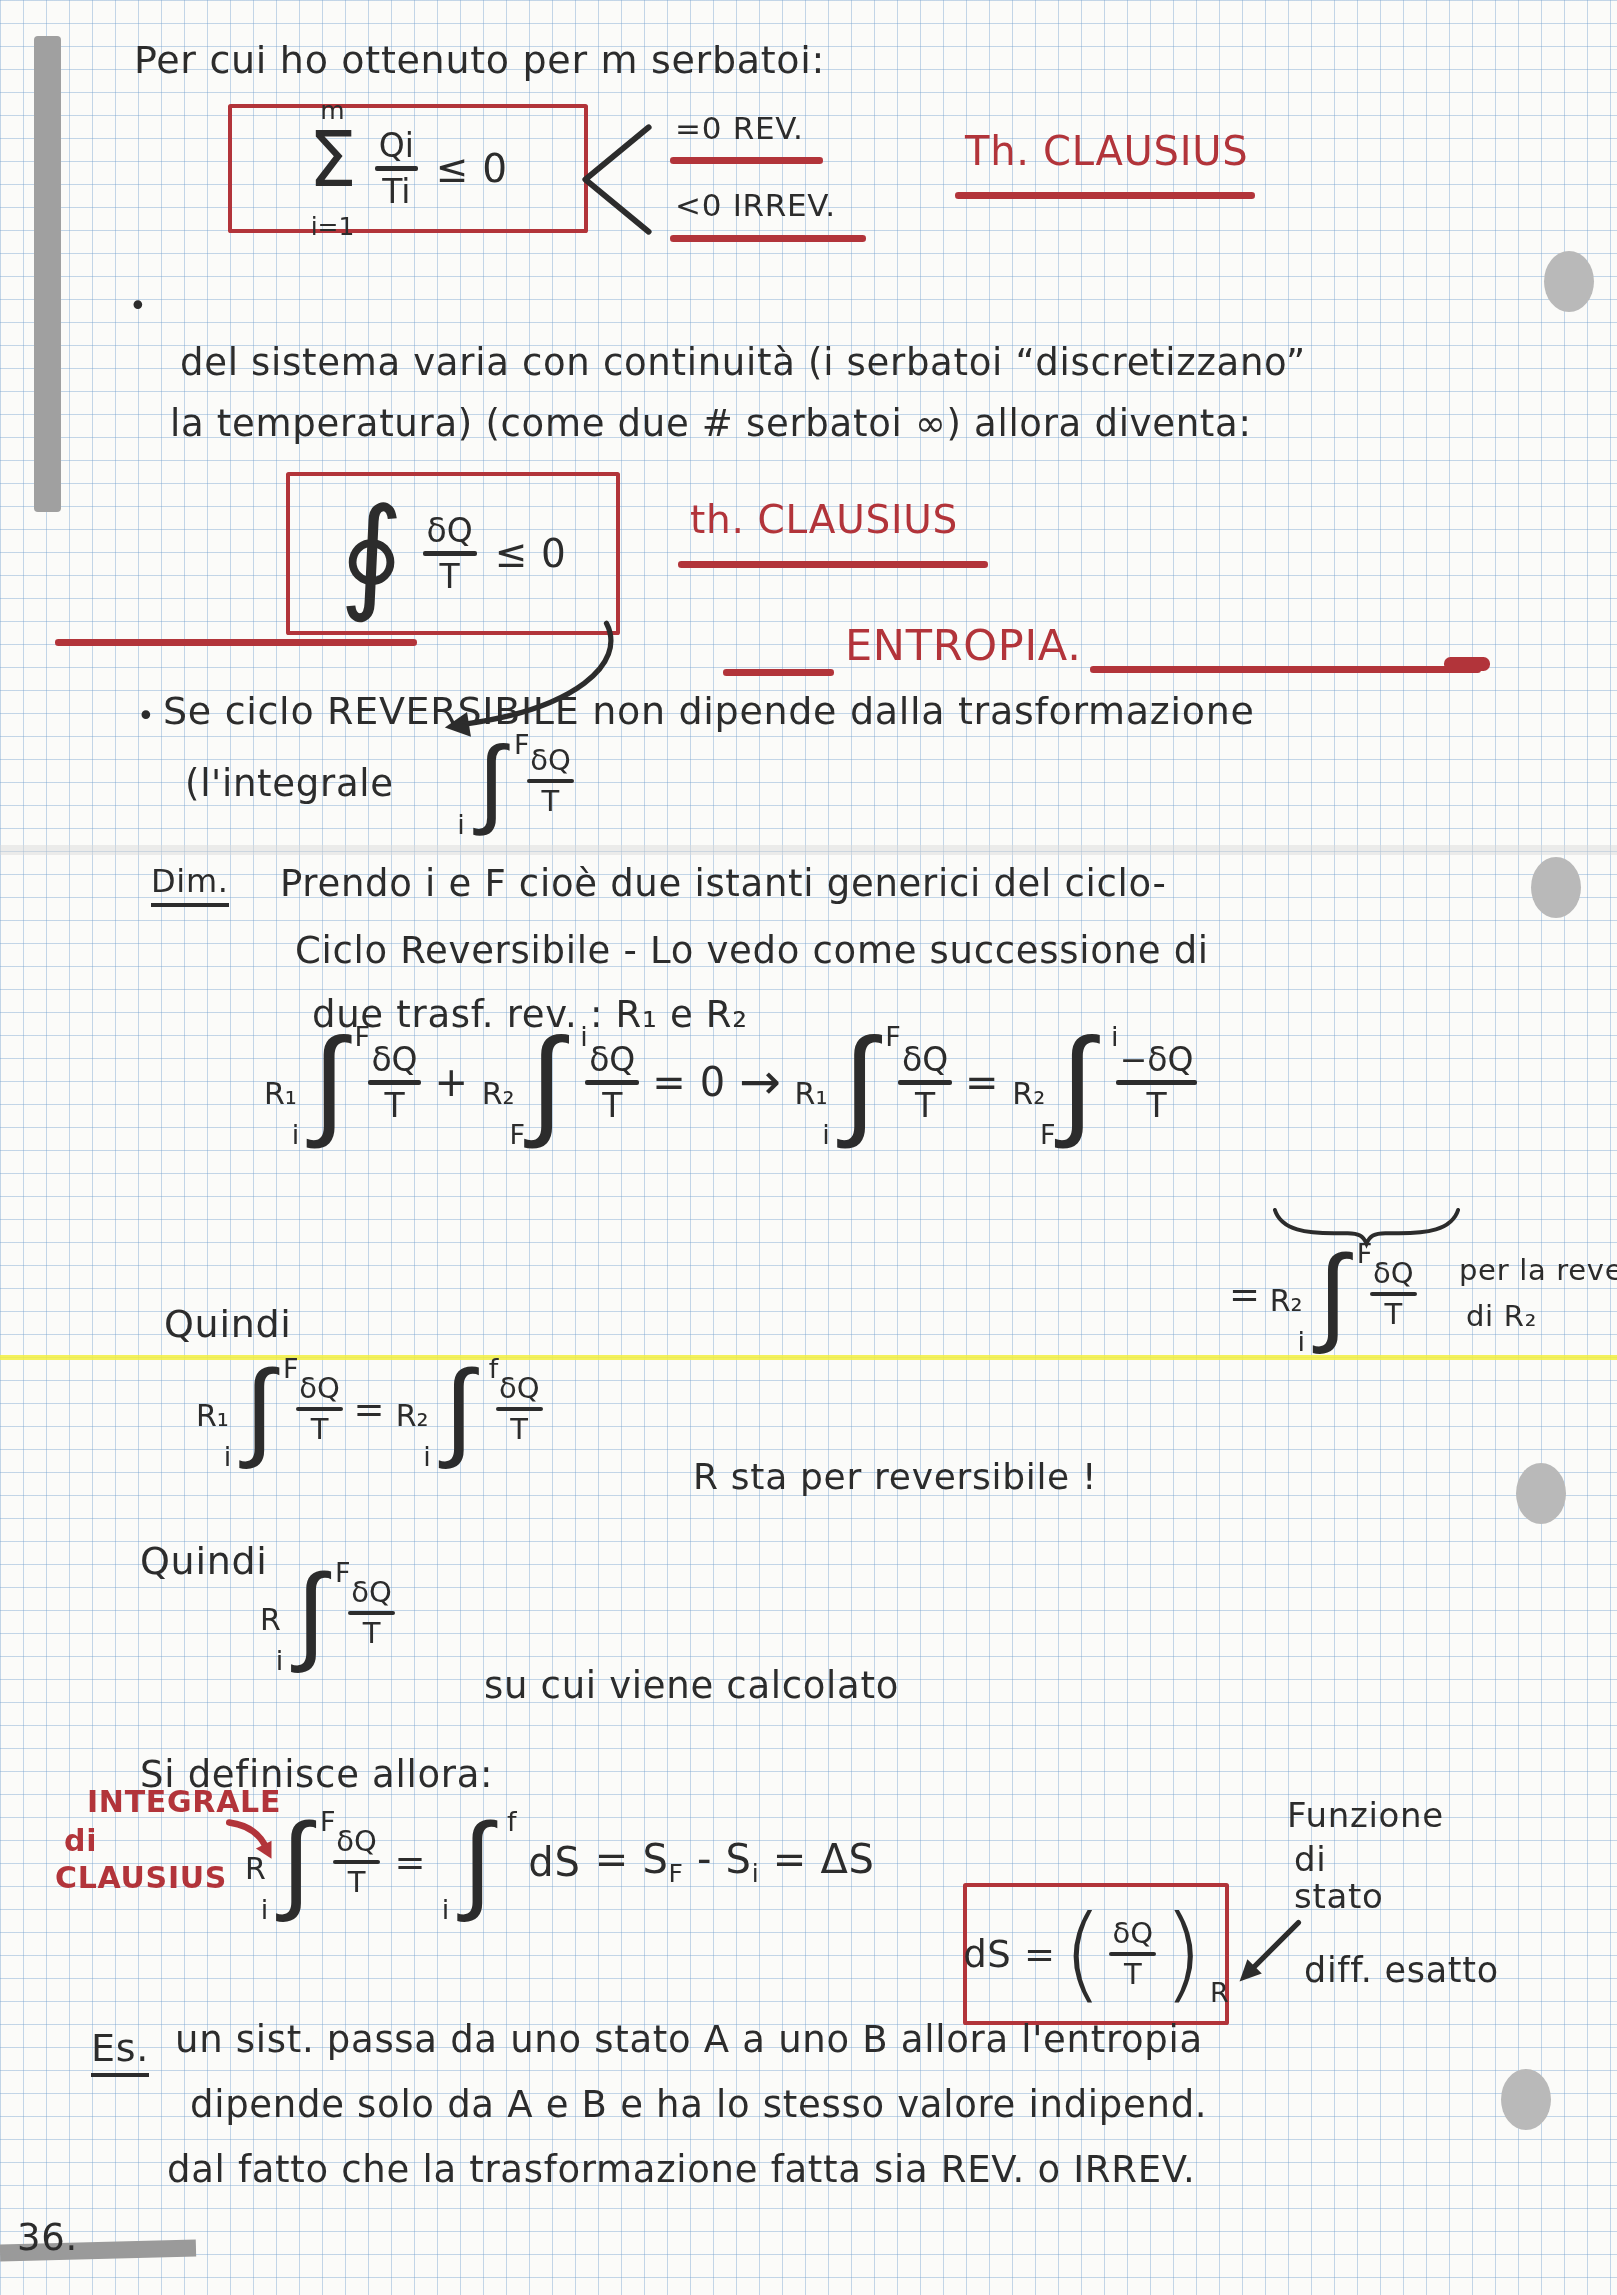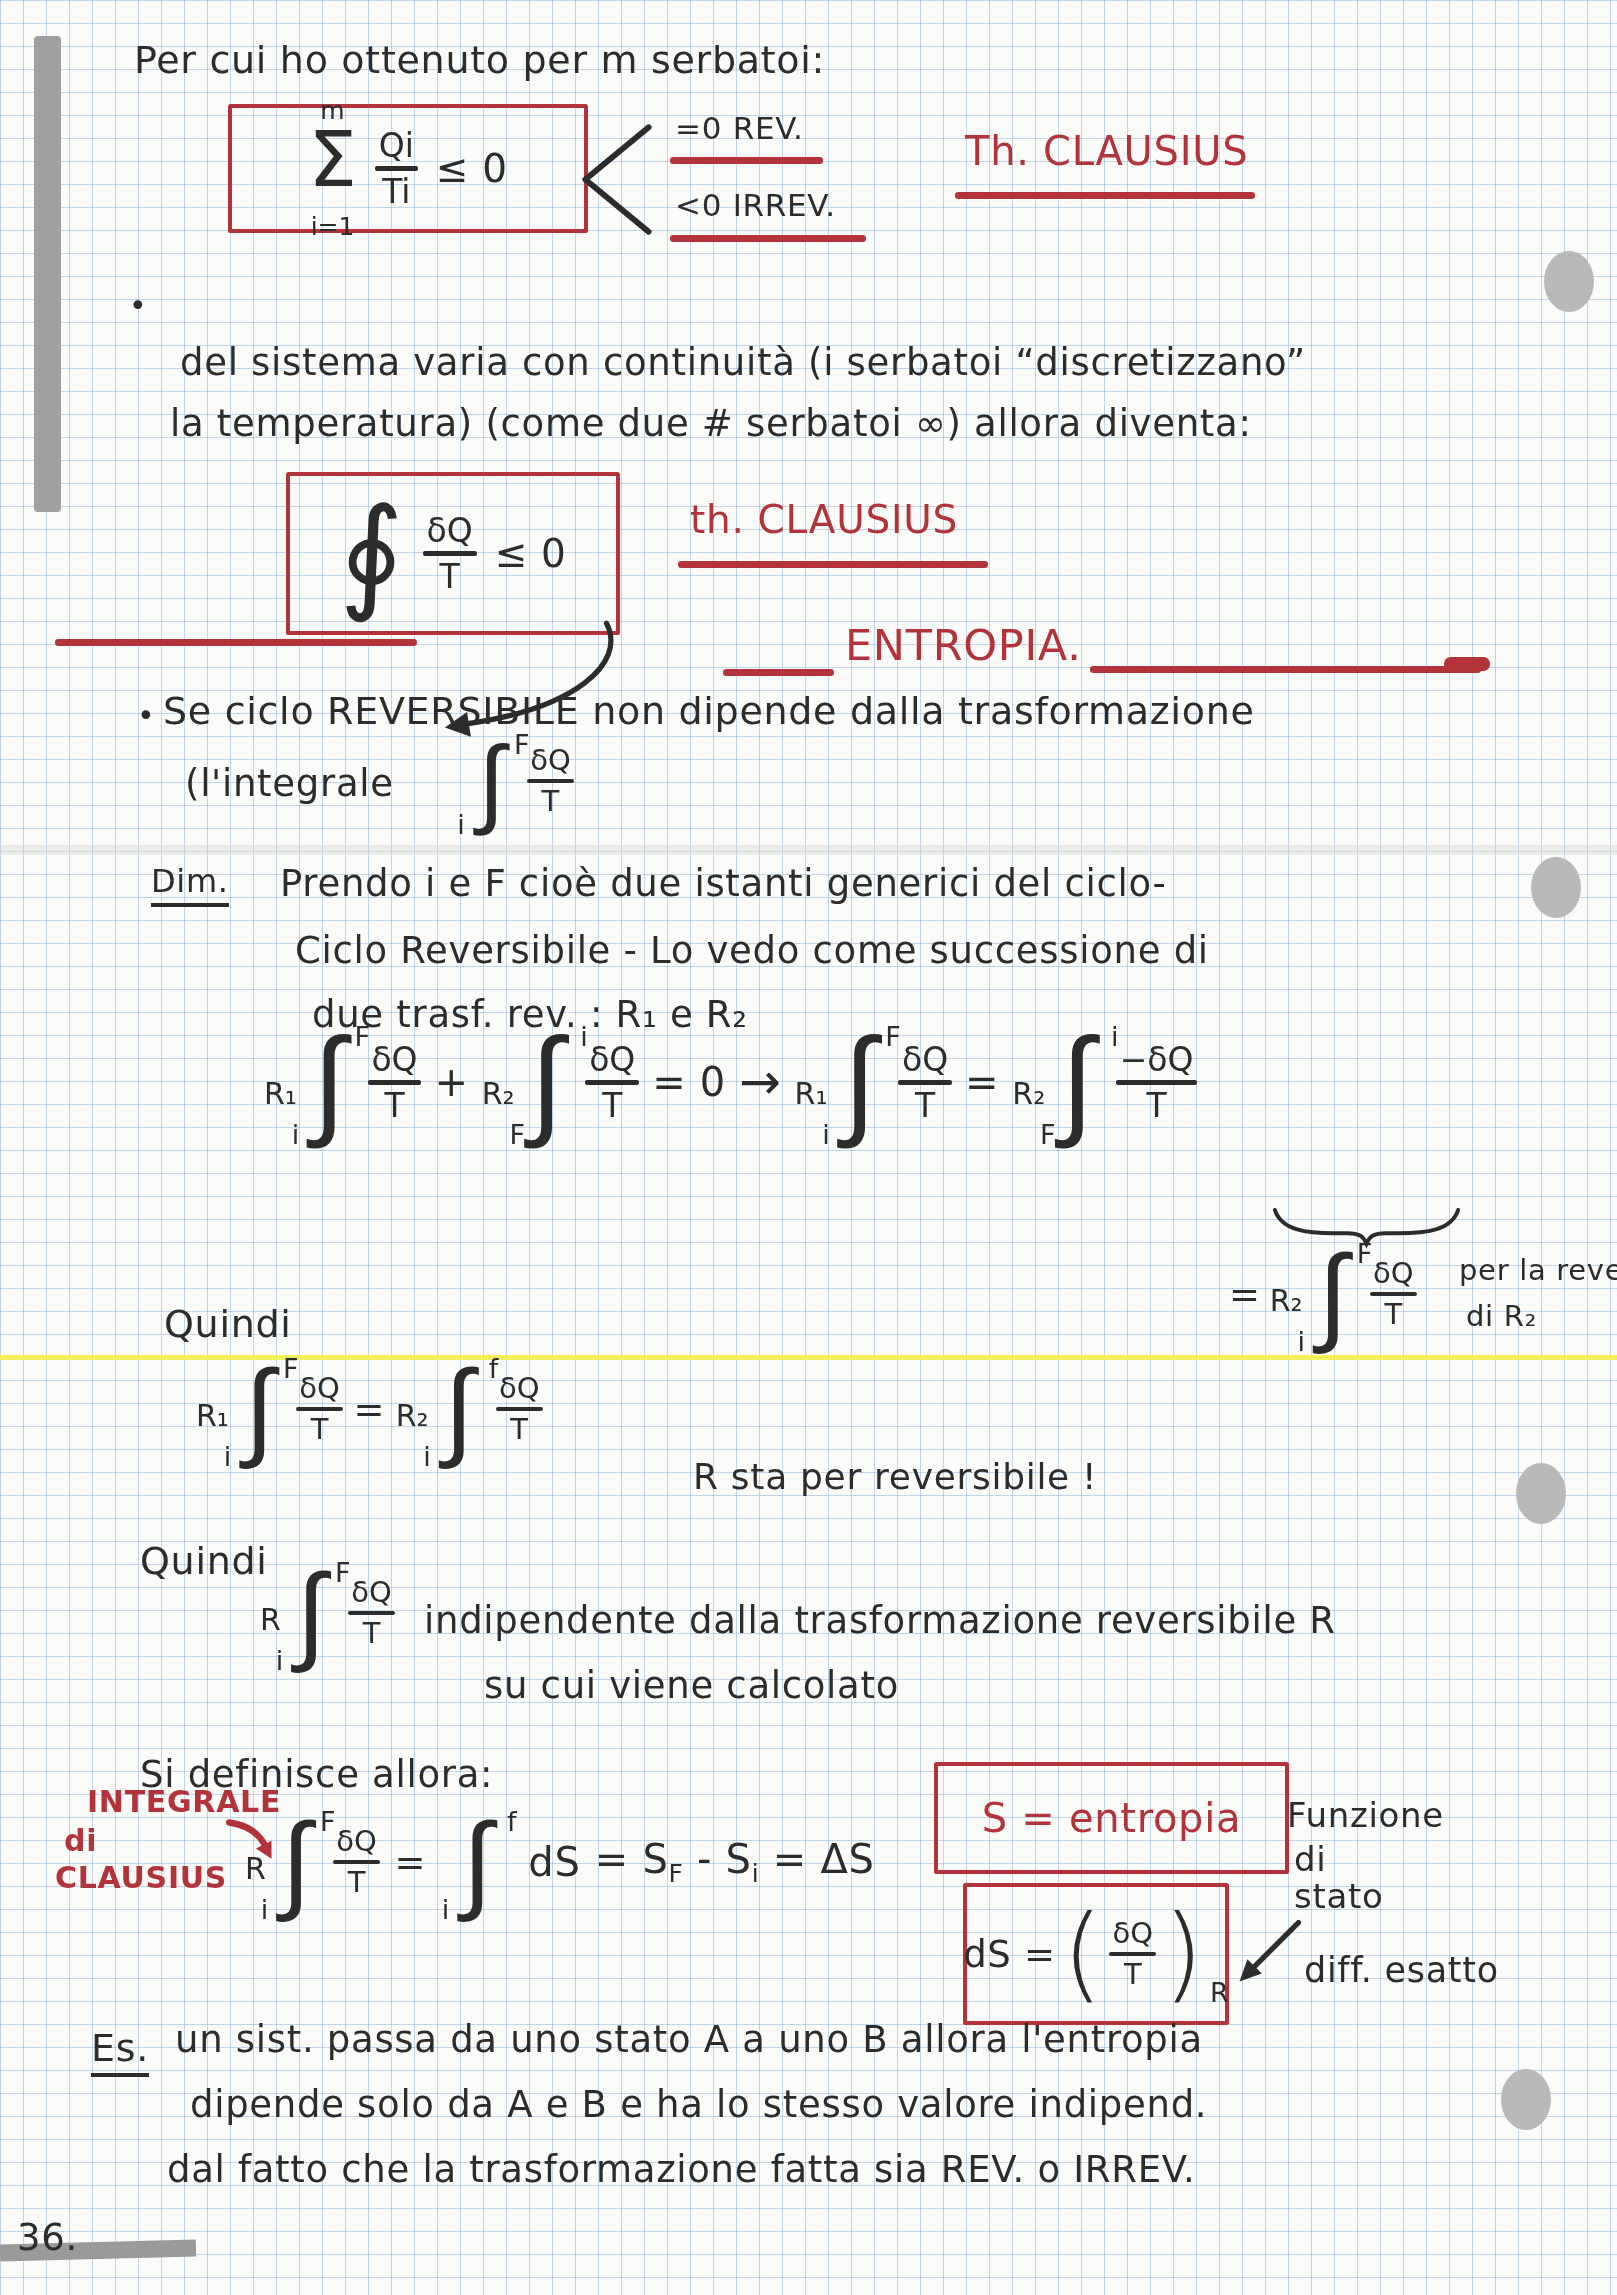--- a/index.html
+++ b/index.html
@@ -267,21 +267,20 @@
         <span class="up">F</span>
         <span class="lo">i</span>
       </span>
       <span class="frac f44">
           <span class="ft">δQ</span>
           <span class="bar"></span>
           <span class="fb">T</span>
         </span>
     </span>
   </div>
-  <div class="abs hw" style="left:424px;top:1599px;font-size:37px;">indipendente dalla trasformazione reversibile R</div>
   <div class="abs hw" style="left:484px;top:1664px;font-size:37px;">su cui viene calcolato</div>
 
   <div class="abs hw" style="left:140px;top:1753px;font-size:37px;">Si definisce allora:</div>
   <div class="abs hw red" style="left:55px;top:1784px;font-size:30px;font-weight:bold;margin-left:32px;">INTEGRALE</div>
   <div class="abs hw red" style="left:64px;top:1823px;font-size:30px;font-weight:bold;">di</div>
   <div class="abs hw red" style="left:55px;top:1860px;font-size:30px;font-weight:bold;">CLAUSIUS</div>
   <svg class="abs" style="left:226px;top:1817px;" width="52" height="46" viewBox="0 0 80 70">
     <path d="M5 8 C 35 12, 55 28, 64 52" fill="none" stroke="#b2343a" stroke-width="10" stroke-linecap="round"></path>
     <polygon points="46,48 70,64 70,36" fill="#b2343a"></polygon>
   </svg>
@@ -307,23 +306,20 @@
       <span class="lo">i</span>
     </span>
     <span class="hw" style="font-size:40px;text-align:center;">dS</span>
     <span class="hw" style="font-size:40px;">
       <span>= S</span><sub style="font-size:25px;">F</sub>
       <span>- S</span><sub style="font-size:25px;">i</sub>
       <span>= ΔS</span>
     </span>
   </div>
 
-  <div class="rbox" style="left:934px;top:1762px;width:347px;height:104px;">
-    <span class="hw red" style="font-size:40px;">S = entropia</span>
-  </div>
   <div class="abs hw" style="left:1287px;top:1795px;font-size:34px;">Funzione</div>
   <div class="abs hw" style="left:1294px;top:1839px;font-size:34px;">di</div>
   <div class="abs hw" style="left:1294px;top:1876px;font-size:34px;">stato</div>
 
   <div class="rbox" style="left:963px;top:1883px;width:258px;height:134px;gap:6.5px;">
     <span class="hw" style="font-size:37px;">dS =</span>
     <span class="bigp">(</span>
     <span class="frac f44">
       <span class="ft">δQ</span>
       <span class="bar"></span>

